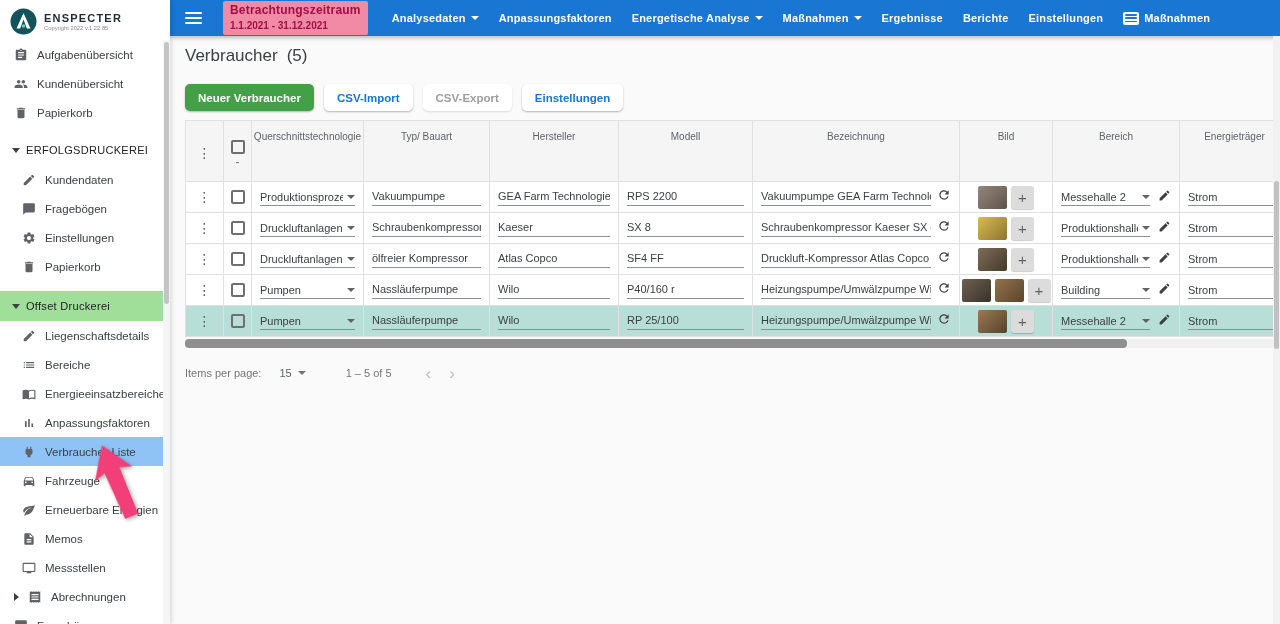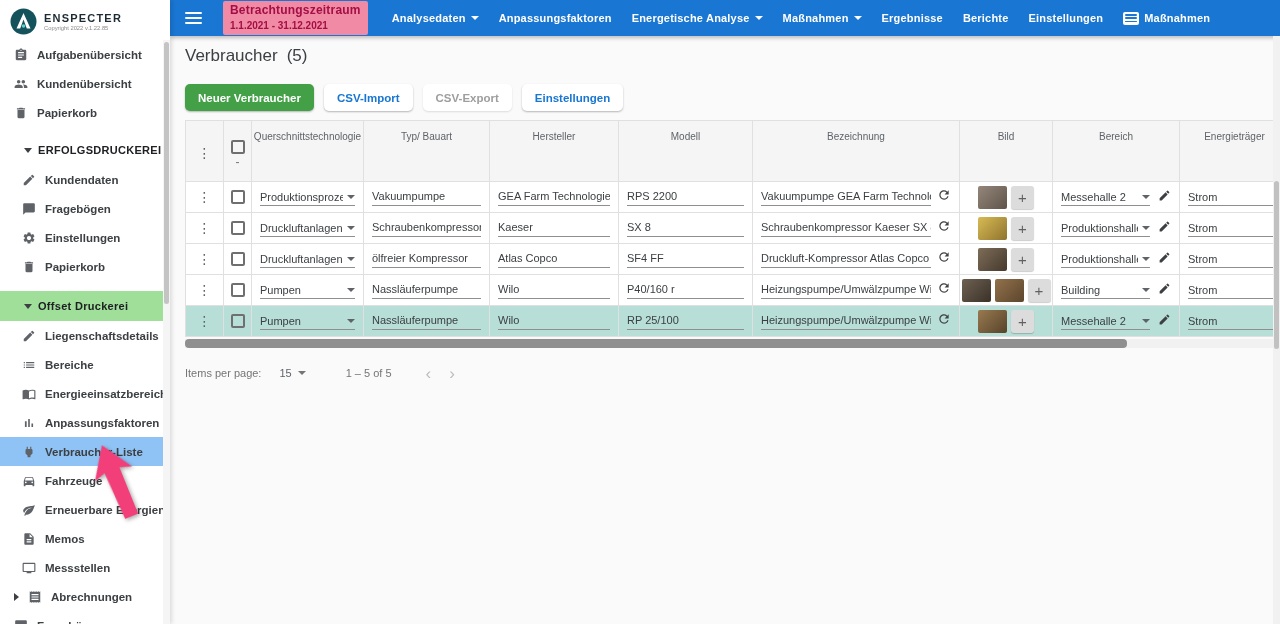--- a/index.html
+++ b/index.html
@@ -24,24 +24,24 @@
   .sm-box{width:16px;height:13px;background:#fff;border-radius:2px;display:block;padding:2.5px 2px 0;}
   .sm-box i{display:block;height:1.5px;background:var(--topbar-blue);margin-bottom:1.8px;border-radius:1px;}
 
   
   .sidebar{position:absolute;left:0;top:0;width:170px;height:624px;background:#fff;z-index:20;box-shadow:2px 0 4px rgba(0,0,0,.12);}
   .logo-row{display:flex;align-items:center;gap:7px;padding:6px 0 4px 10px;height:40px;cursor:pointer;}
   .logo-mark{width:27px;height:27px;flex:none;}
   .logo-title{font-size:11px;font-weight:bold;letter-spacing:1.2px;color:#1c2b33;}
   .logo-sub{font-size:5.8px;color:#8a8a8a;margin-top:1px;}
   .side-list{position:absolute;top:40px;left:0;right:7px;}
-  .side-item{height:29px;display:flex;align-items:center;gap:9px;padding-left:14px;font-size:11.5px;color:#3c4043;cursor:pointer;white-space:nowrap;overflow:hidden;font-weight:bold;}
+  .side-item{height:29px;display:flex;align-items:center;gap:9px;padding-left:14px;font-size:11.5px;color:#3c4043;cursor:pointer;white-space:nowrap;overflow:hidden;}
   .side-item .icon{color:#5f6368;display:flex;flex:none;}
   .side-item.ind{padding-left:22px;}
-  .side-item.group{padding-left:24px;gap:6px;height:30px;margin-top:8px;font-size:11px;color:#202124;letter-spacing:.3px;}
+  .side-item.group{padding-left:12px;gap:6px;height:30px;margin-top:8px;font-size:11px;color:#202124;letter-spacing:.3px;}
   .side-item.group.active{background:var(--sidebar-group-green);margin-top:10px;}
   .side-item.selected{background:var(--sidebar-selected-blue);}
   .exp{width:0;height:0;flex:none;}
   .exp.down{border-left:4px solid transparent;border-right:4px solid transparent;border-top:5px solid #3c4043;}
   .exp.right{border-top:4px solid transparent;border-bottom:4px solid transparent;border-left:5px solid #3c4043;}
   .side-scroll{position:absolute;right:0;top:40px;bottom:0;width:7px;background:#f5f5f5;}
   .side-thumb{position:absolute;top:2px;left:1px;width:5px;height:262px;background:#c4c4c4;border-radius:3px;}
 
   
   .main{position:absolute;left:170px;top:36px;right:0;bottom:0;background:#fafafa;overflow:hidden;}

